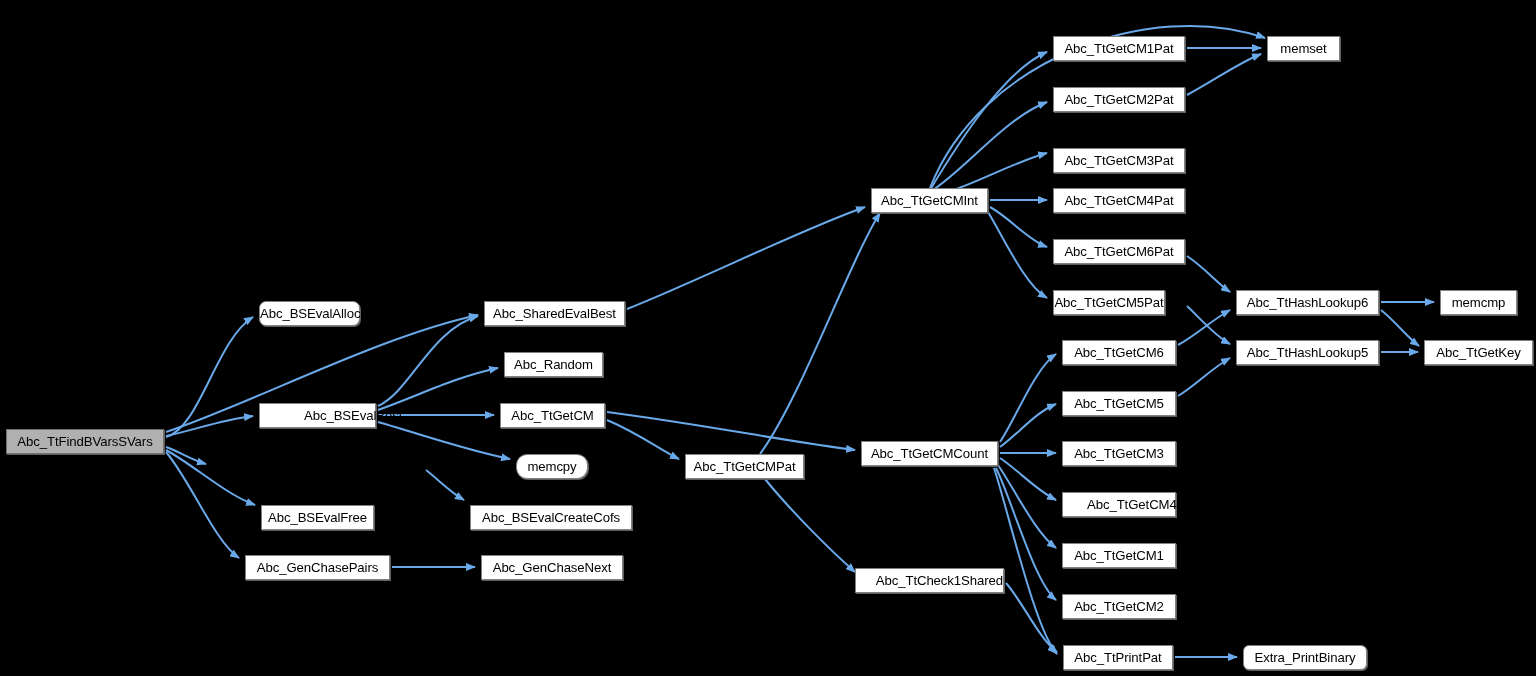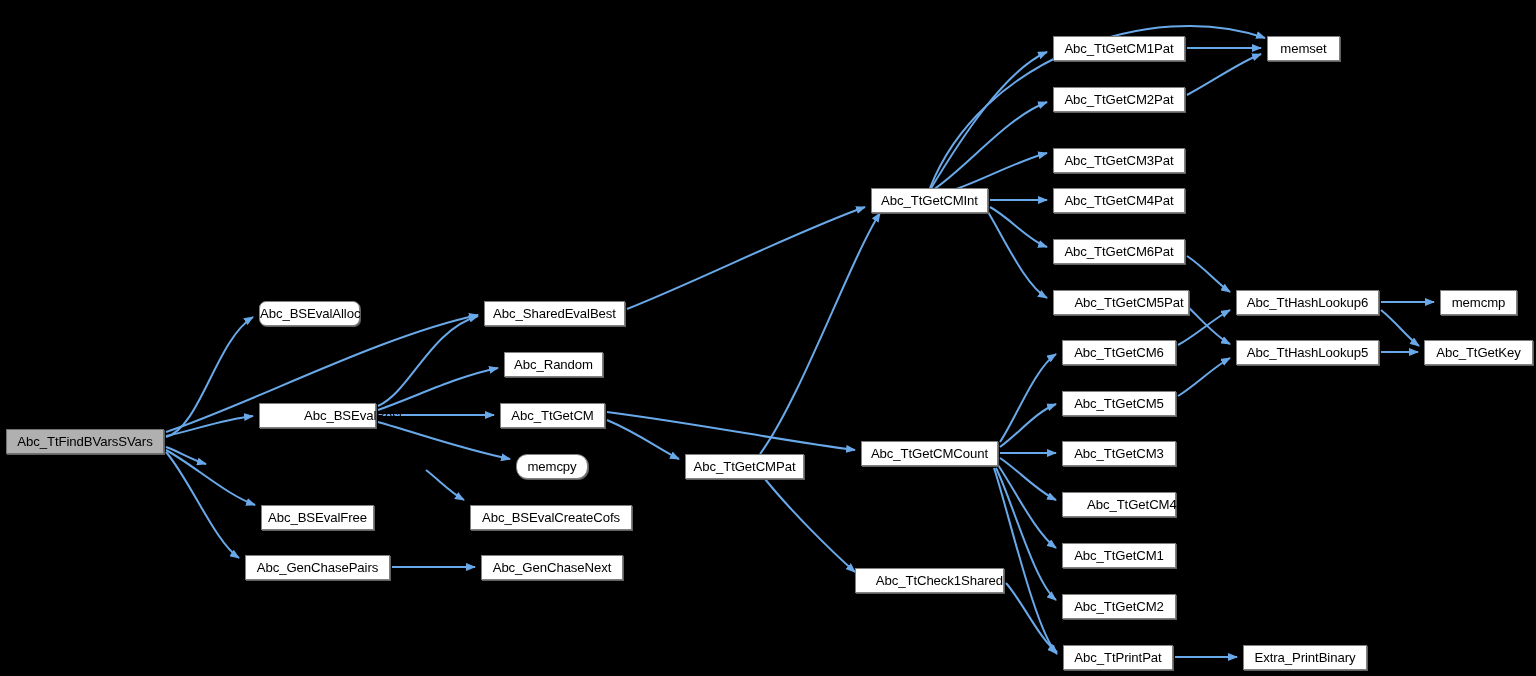--- a/index.html
+++ b/index.html
@@ -165,21 +165,21 @@
       </div>
       <div class="node" style="left: 1053px; top: 148px; width: 132px;">
         <span class="node-label">Abc_TtGetCM3Pat</span>
       </div>
       <div class="node" style="left: 1053px; top: 188px; width: 132px;">
         <span class="node-label">Abc_TtGetCM4Pat</span>
       </div>
       <div class="node" style="left: 1053px; top: 239px; width: 132px;">
         <span class="node-label">Abc_TtGetCM6Pat</span>
       </div>
-      <div class="node" style="left: 1053px; top: 290px; width: 136px; padding-left: 16px;">
+      <div class="node" style="left: 1053px; top: 290px; width: 112px;">
         <span class="node-label">Abc_TtGetCM5Pat</span>
       </div>
       <div class="node" style="left: 1062px; top: 340px; width: 114px;">
         <span class="node-label">Abc_TtGetCM6</span>
       </div>
       <div class="node" style="left: 1062px; top: 391px; width: 114px;">
         <span class="node-label">Abc_TtGetCM5</span>
       </div>
       <div class="node" style="left: 1062px; top: 441px; width: 114px;">
         <span class="node-label">Abc_TtGetCM3</span>
@@ -204,17 +204,17 @@
       </div>
       <div class="node" style="left: 1236px; top: 340px; width: 143px;">
         <span class="node-label">Abc_TtHashLookup5</span>
       </div>
       <div class="node" style="left: 1440px; top: 290px; width: 77px;">
         <span class="node-label">memcmp</span>
       </div>
       <div class="node" style="left: 1424px; top: 340px; width: 109px;">
         <span class="node-label">Abc_TtGetKey</span>
       </div>
-      <div class="node" style="left: 1243px; top: 645px; width: 124px;">
+      <div class="node" style="left: 1243px; top: 645px; width: 124px; border-radius: 6px;">
         <span class="node-label">Extra_PrintBinary</span>
       </div>
     </div>
 </div>
 
 </body></html>

